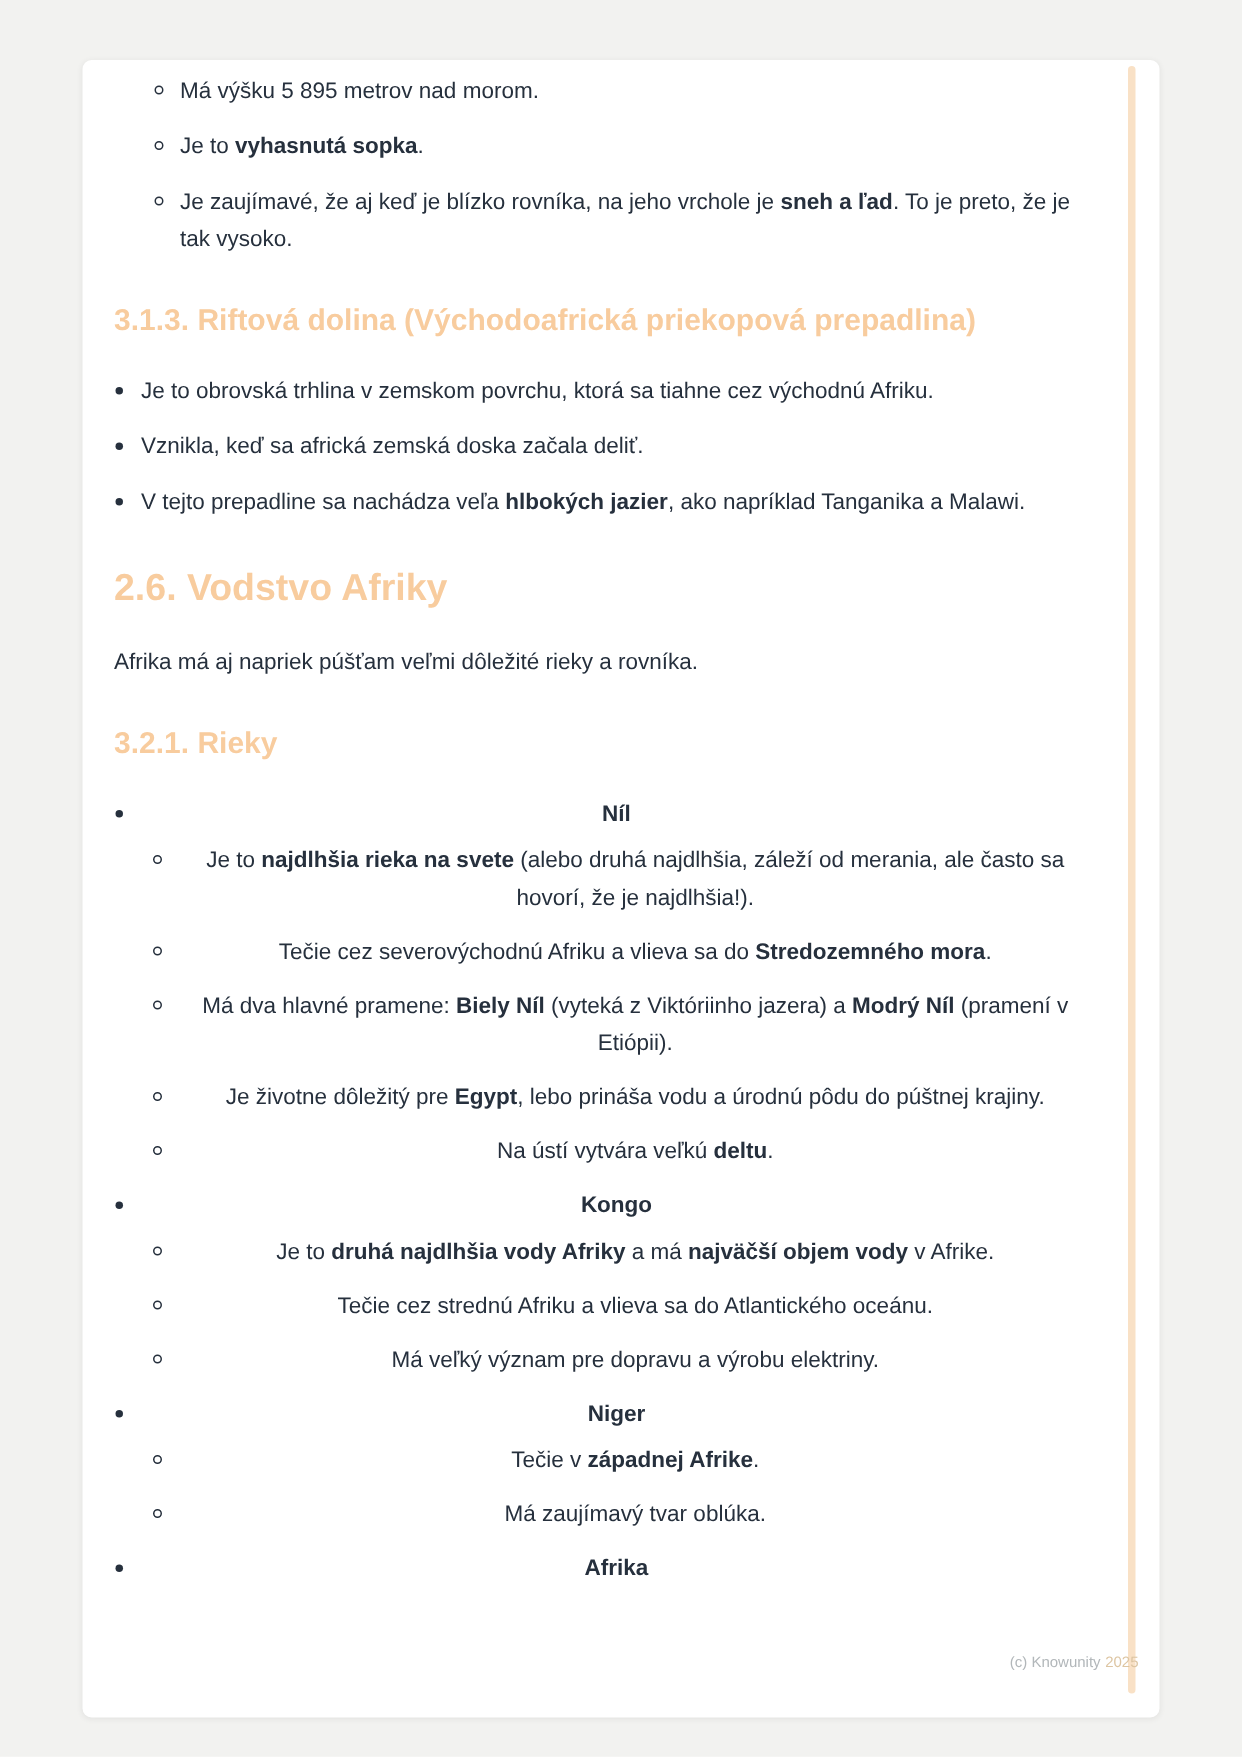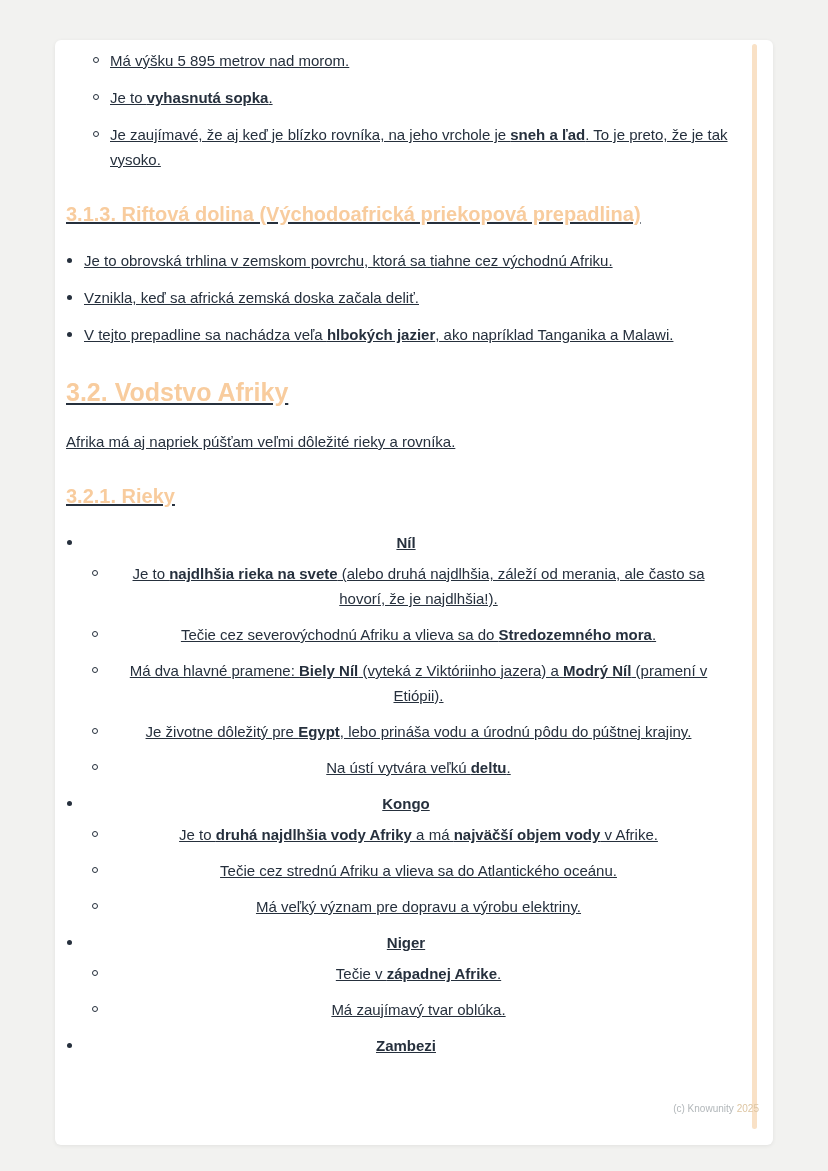--- a/index.html
+++ b/index.html
@@ -27,25 +27,24 @@
   .accent-line {
     position: absolute;
     top: 4px;
     bottom: 16px;
     right: 16px;
     width: 5px;
     border-radius: 3px;
     background: #f9e1c6;
   }
   .content {
-    padding: 8px 45px 0 11px;
+    padding: 8px 45px 0 21px;
     color: #26303d;
     font-size: 15px;
     line-height: 25px;
-    text-decoration: underline;
   }
   .h2 {
     color: #f8cc9e;
     font-size: 25px;
     font-weight: 700;
     line-height: 30px;
     margin: 30px 0 22px;
   }
   .h3 {
     color: #f8cc9e;
@@ -145,21 +144,21 @@
             <div class="li-text"><span>Vznikla, keď sa africká zemská doska začala deliť.</span></div>
           </div>
         </div>
         <div class="li lvl1">
           <span class="marker dot"></span>
           <div class="li-body">
             <div class="li-text"><span>V tejto prepadline sa nachádza veľa </span><span class="b">hlbokých jazier</span><span>, ako napríklad Tanganika a Malawi.</span></div>
           </div>
         </div>
       </div>
-      <div class="h2">3.2. Vodstvo Afriky</div>
+      <div class="h2">2.6. Vodstvo Afriky</div>
       <p>Afrika má aj napriek púšťam veľmi dôležité rieky a rovníka.</p>
       <div class="h3">3.2.1. Rieky</div>
       <div class="list">
         <div class="li lvl1 group">
           <span class="marker dot"></span>
           <div class="li-body">
             <div class="li-text"><span class="b">Níl</span></div>
             <div class="children">
               <div class="li lvl2">
                 <span class="marker circle"></span>
@@ -236,21 +235,21 @@
                 <div class="li-body">
                   <div class="li-text"><span>Má zaujímavý tvar oblúka.</span></div>
                 </div>
               </div>
             </div>
           </div>
         </div>
         <div class="li lvl1 group">
           <span class="marker dot"></span>
           <div class="li-body">
-            <div class="li-text"><span class="b">Zambezi</span></div>
+            <div class="li-text"><span class="b">Afrika</span></div>
           </div>
         </div>
       </div>
     </div>
   <div class="footer">
     <span>(c) Knowunity</span><span class="footer-year">2025</span>
   </div>
 </div>
 
 </body></html>

